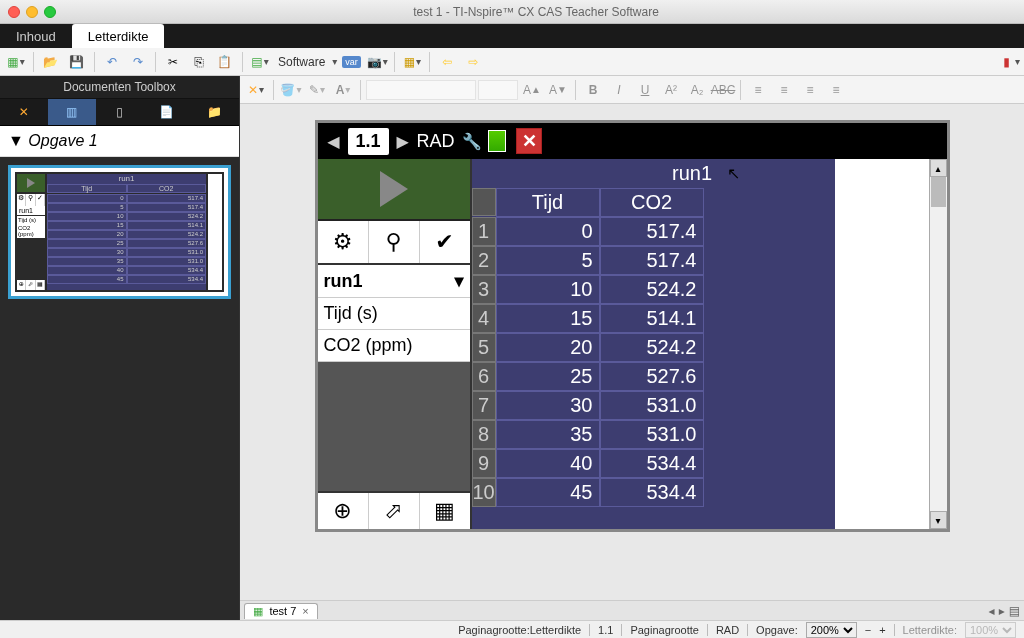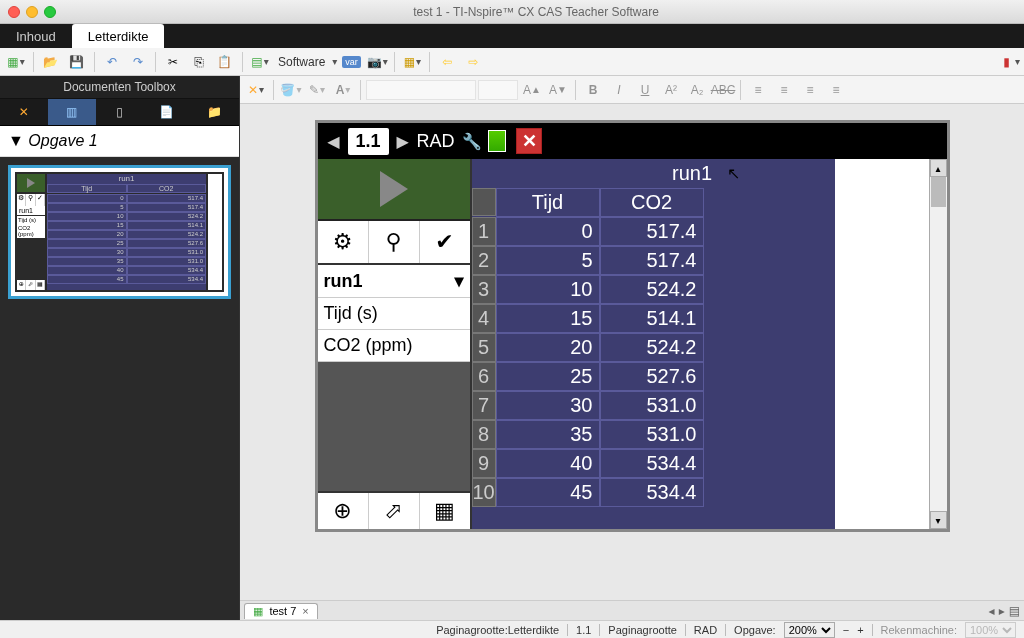--- a/index.html
+++ b/index.html
@@ -455,15 +455,15 @@
   <div class="sb-sep"></div>
   <span>Paginagrootte</span>
   <div class="sb-sep"></div>
   <span>RAD</span>
   <div class="sb-sep"></div>
   <span>Opgave:</span>
   <select class="sb-select"><option>200%</option></select>
   <span>−</span>
   <span>+</span>
   <div class="sb-sep"></div>
-  <span style="opacity:.5">Rekenmachine:</span>
+  <span style="opacity:.5">Letterdikte:</span>
   <select class="sb-select" disabled="" style="opacity:.5"><option>100%</option></select>
 </div>
 
 </body></html>

